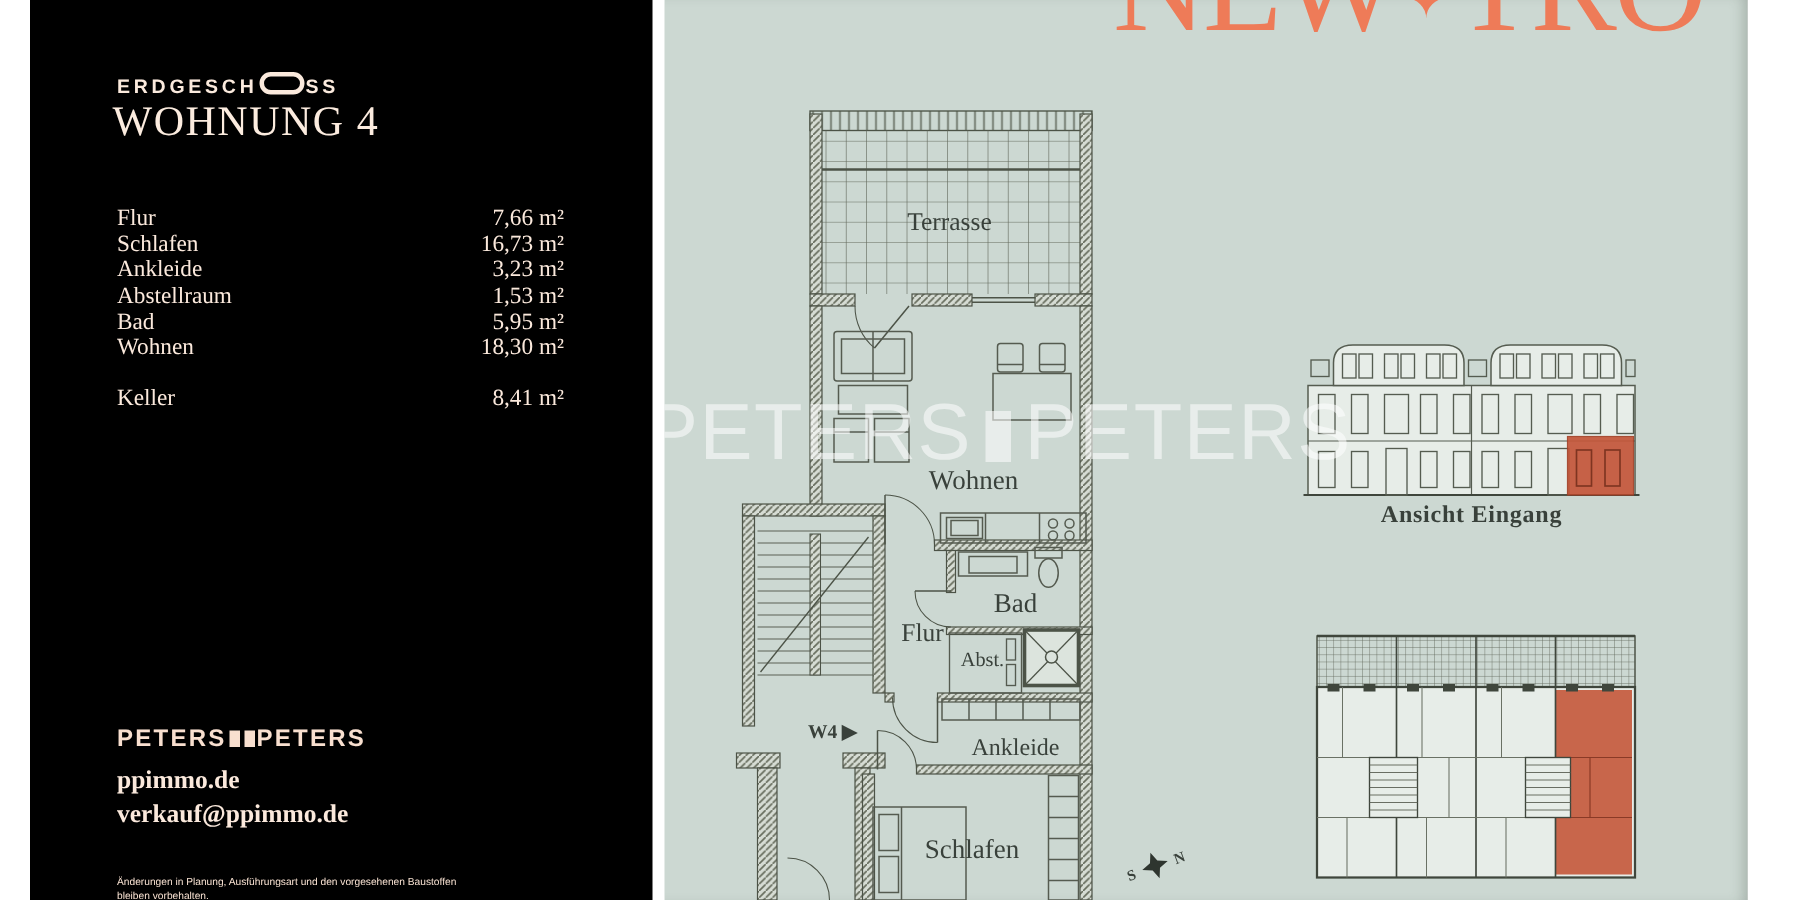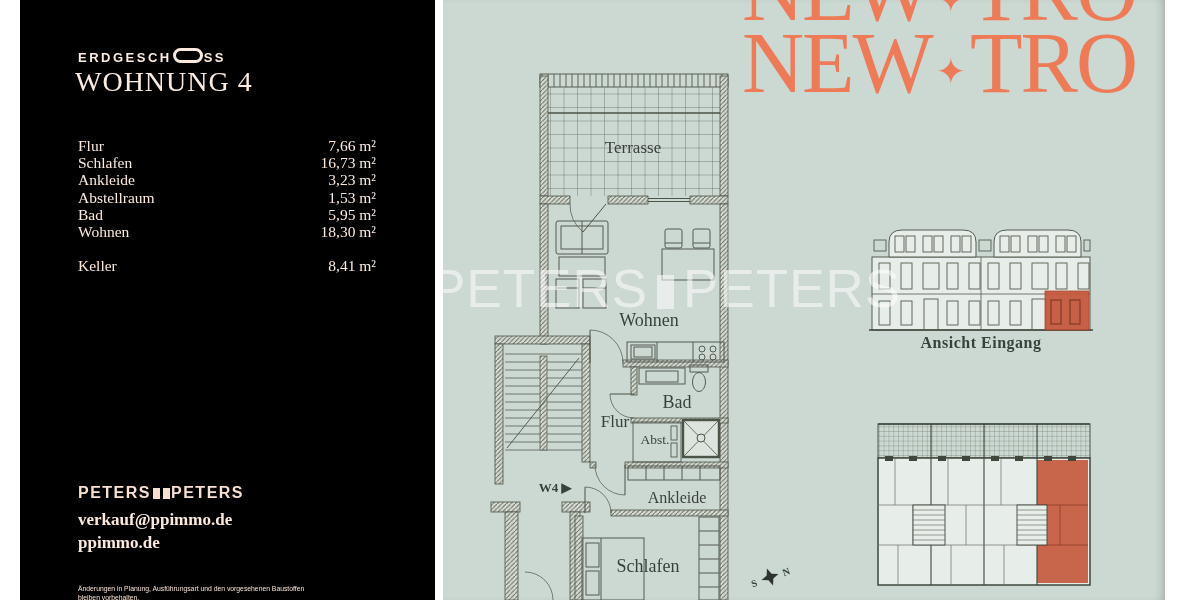--- a/index.html
+++ b/index.html
@@ -74,35 +74,32 @@
     <div class="room-row keller">
       <span>Keller</span>
       <span>8,41 m²</span>
       </div>
   </div>
 
   <div class="brand">
     <span>PETERS</span><span class="sq"></span><span class="sq"></span><span>PETERS</span>
   </div>
   <div class="contact">
+    <div>ppimmo.de</div>
     <div>verkauf@ppimmo.de</div>
-    <div>ppimmo.de</div>
   </div>
   <div class="fineprint">
     <div>Änderungen in Planung, Ausführungsart und den vorgesehenen Baustoffen</div>
     <div>bleiben vorbehalten.</div>
   </div>
 </div>
 
 <div class="panel-right">
 
   <div class="newtro row1">
-    <span>NEW</span><span class="star">✦</span><span>TRO</span>
-  </div>
-  <div class="newtro row2">
     <span>NEW</span><span class="star">✦</span><span>TRO</span>
   </div>
 
   <svg width="722" height="600" viewBox="0 0 722 600" style="position:absolute;left:0;top:0;">
     <defs>
       <pattern id="wallH" patternUnits="userSpaceOnUse" width="4.5" height="4.5">
         <rect width="4.5" height="4.5" fill="#d6dcd4"></rect>
         <path d="M0,4.5 L4.5,0" stroke="#656b5c" stroke-width="1.1"></path>
       </pattern>
       <pattern id="terrGrid" patternUnits="userSpaceOnUse" width="13.5" height="13.5">

